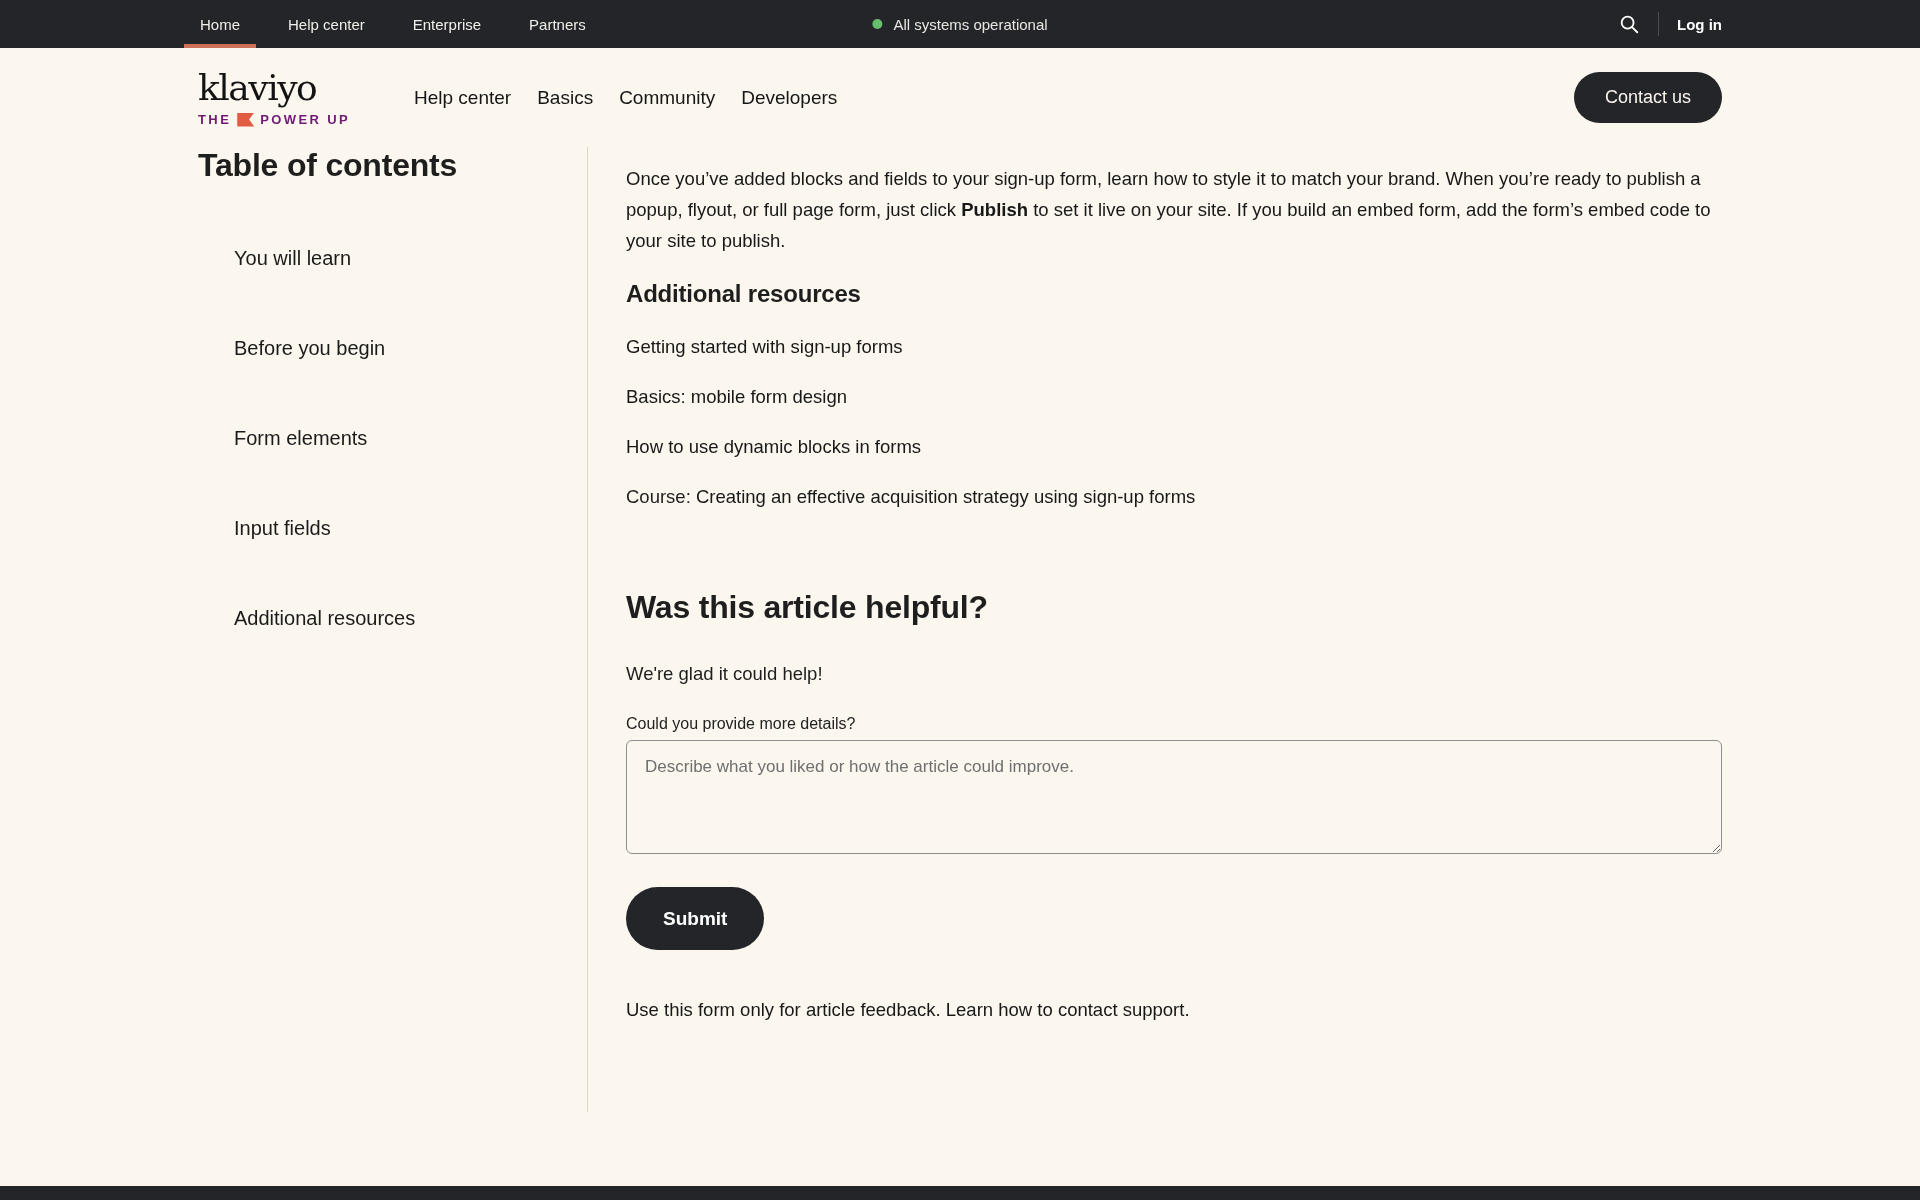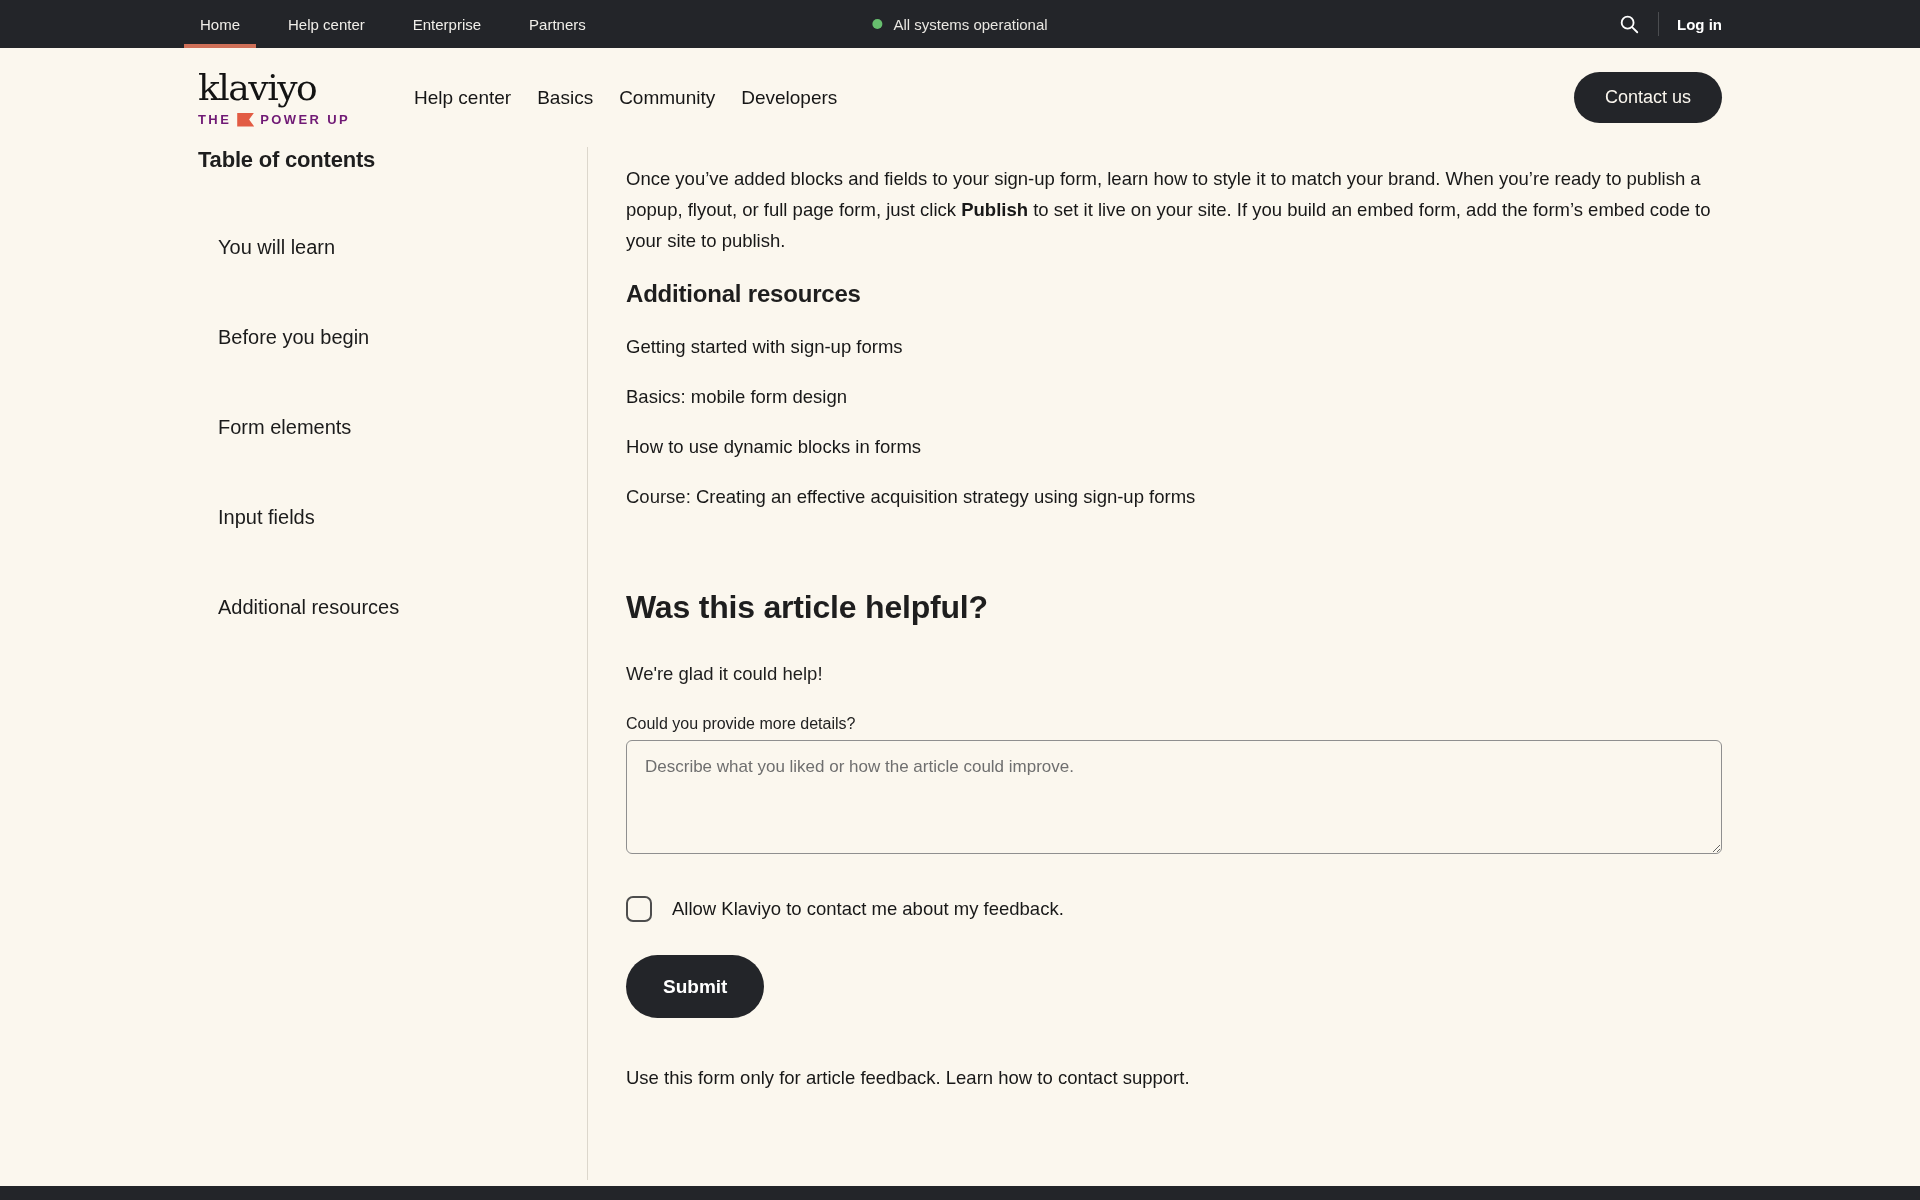--- a/index.html
+++ b/index.html
@@ -61,23 +61,23 @@
   .hnav{display:flex;gap:26px;margin-left:26px;}
   .hnav-item{font-size:19px;color:#161616;cursor:pointer;padding:4px 0;}
   .contact-btn{
     margin-left:auto;height:51px;padding:0 31px;border-radius:26px;border:none;
     background:var(--dark);color:#faf6ee;font-size:18px;
     font-family:"Liberation Sans",sans-serif;display:flex;align-items:center;cursor:pointer;
   }
   
   .page{display:flex;align-items:stretch;padding:0 198px;}
   .toc{width:390px;border-right:1px solid var(--divider);padding-bottom:60px;}
-  .toc-title{font-size:22px;font-weight:700;margin:0;letter-spacing:-0.2px;}
+  .toc-title{font-size:32px;font-weight:700;margin:0;letter-spacing:-0.2px;}
   .toc-list{display:flex;flex-direction:column;gap:66px;margin-top:62px;padding-left:20px;}
-  .toc-item{font-size:20px;color:#1b1b1b;cursor:pointer;line-height:24px;}
+  .toc-item{font-size:20px;color:#1b1b1b;cursor:pointer;line-height:24px;margin-left:16px;}
   .main{width:1096px;margin-left:38px;padding-top:16px;padding-bottom:90px;}
   .intro{margin:0;font-size:18.5px;line-height:31px;color:#181818;}
   a.inline-link,a.res-link,a.note-link{
     color:#181818;text-underline-offset:3.5px;text-decoration-thickness:1.2px;
   }
   .intro b{font-weight:700;}
   .h2{font-size:24px;font-weight:700;margin:22px 0 0;line-height:31px;letter-spacing:-0.2px;}
   .h2-big{font-size:32px;font-weight:700;margin:81px 0 0;line-height:34px;letter-spacing:-0.2px;}
   .res-link{display:block;margin-top:26px;font-size:18.5px;line-height:24px;}
   .course-line{margin-top:26px;font-size:18.5px;line-height:24px;}
@@ -179,24 +179,20 @@
     <a class="res-link">How to use dynamic blocks in forms</a>
     <div class="course-line"><span>Course: </span><a class="inline-link">Creating an effective acquisition strategy using sign-up forms</a></div>
 
     <h2 class="h2-big">Was this article helpful?</h2>
 
     <p class="glad">We're glad it could help!</p>
 
     <label class="details-label">Could you provide more details?</label>
     <textarea class="feedback-textarea" placeholder="Describe what you liked or how the article could improve." style=""></textarea>
 
-    <div class="consent-row">
-      <span class="checkbox"></span>
-      <span class="consent-label">Allow Klaviyo to contact me about my feedback.</span>
-    </div>
 
     <button class="submit-btn">Submit</button>
 
     <p class="note"><span>Use this form only for article feedback. </span><a class="note-link">Learn how to contact support</a><span>.</span></p>
 
   </main>
 </div>
 
 <div class="footer-strip"></div>
 

